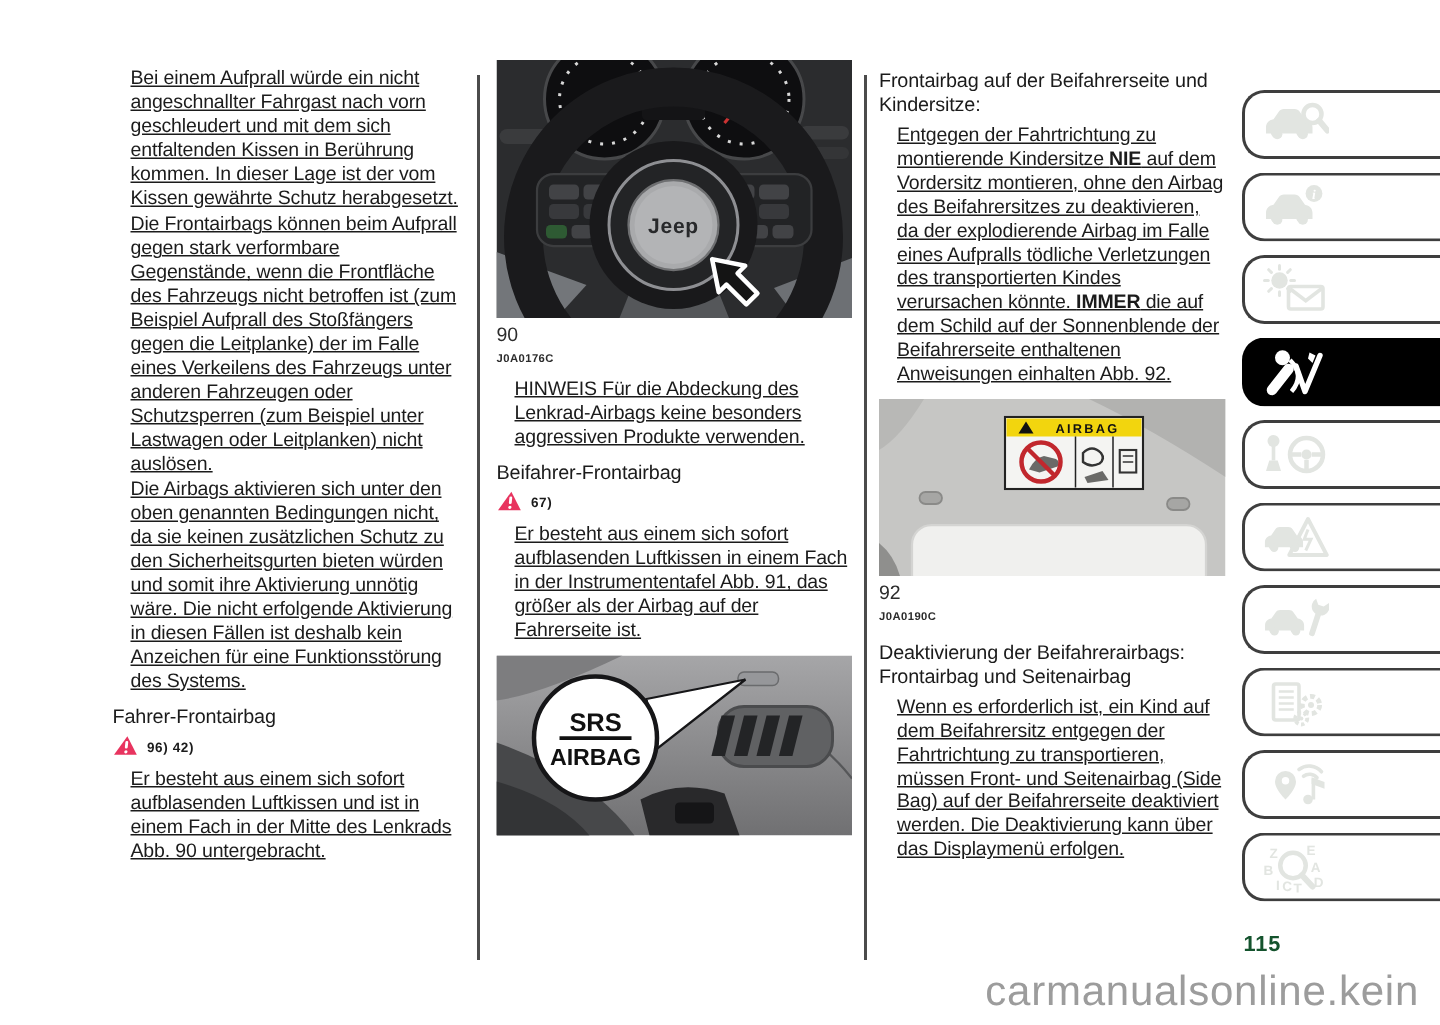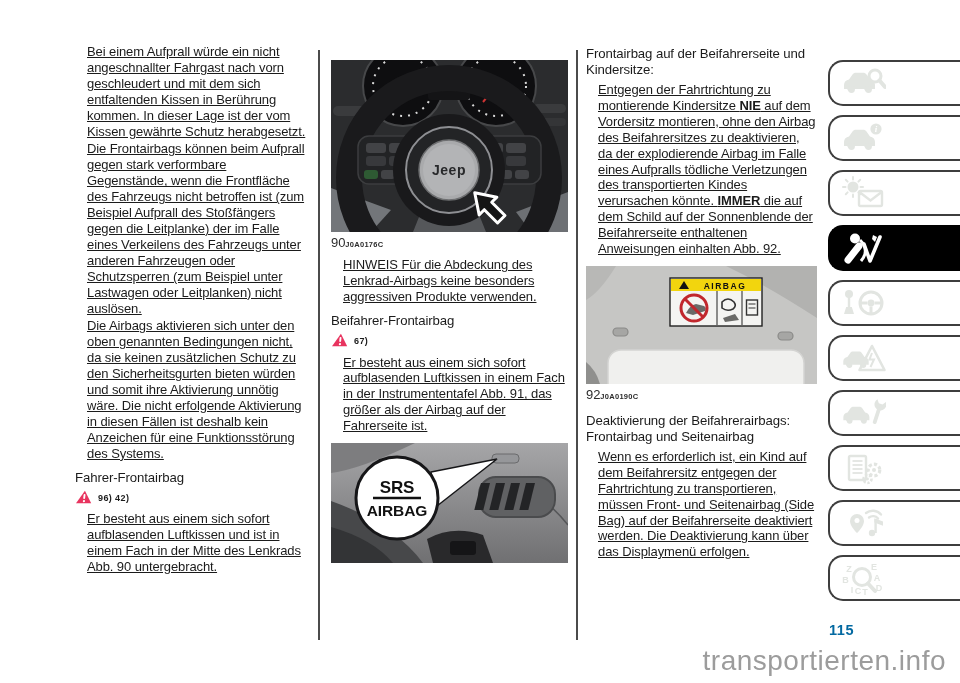--- a/index.html
+++ b/index.html
@@ -1,42 +1,42 @@
 <!DOCTYPE html>
 <html><head>
 <meta charset="utf-8">
 <style>
   html,body{margin:0;padding:0;background:#ffffff;}
   .page{position:relative;width:960px;height:683px;background:#fff;overflow:hidden;
         font-family:"Liberation Sans",sans-serif;color:#1b1b1b;}
   .col{position:absolute;font-size:13px;line-height:15.9px;letter-spacing:-0.1px;}
   #col1{left:75px;top:44px;width:233px;}
-  #col2{left:331px;top:60px;width:237px;}
+  #col2{left:331px;top:40px;width:237px;}
   #col3{left:586px;top:46px;width:231px;}
   .col p{margin:0 0 2px 12px;text-decoration:underline;}
   .h{font-weight:normal;font-size:13.2px;margin:8px 0 4px 0;line-height:16px;}
   .vdiv{position:absolute;top:50px;height:590px;width:2px;background:#4b4b4b;}
   figure{margin:0 0 4px 0;}
   .figimg{display:block;}
-  figcaption{display:flex;align-items:baseline;margin-top:3px;}
+  figcaption{display:flex;align-items:baseline;margin-top:3px;flex-direction:column;}
   .fignum{font-size:13px;color:#2c2c2c;}
   .figcode{font-size:7.5px;font-weight:bold;color:#2c2c2c;letter-spacing:.3px;}
   .warnrow{display:flex;align-items:flex-start;gap:5px;margin:3px 0 6px 1px;}
   .refs{font-size:9px;font-weight:bold;position:relative;top:1px;letter-spacing:.4px;}
   .tab{position:absolute;left:828px;width:132px;height:46px;border:2px solid #3e3e3e;border-right:none;
        border-radius:15px 0 0 15px;background:#fff;display:flex;align-items:center;
        padding-left:10px;box-sizing:border-box;}
   .tab.active{background:#000;border-color:#000;}
   .tab svg{width:46px;height:34px;}
   .ic{fill:#e2e5e1;}
   .ics{stroke:#e2e5e1;fill:none;}
   .ltr{fill:#e2e5e1;font-family:"Liberation Sans",sans-serif;font-size:9px;font-weight:bold;text-anchor:middle;}
   .tab.active .ic{fill:#fff;}
   .tab.active .ics{stroke:#fff;}
-  .pagenum{position:absolute;left:829px;top:622px;font-size:14.5px;font-weight:600;color:#0369a1;letter-spacing:.6px;}
+  .pagenum{position:absolute;left:829px;top:622px;font-size:14.5px;font-weight:600;color:#14532d;letter-spacing:.6px;}
   .watermark{position:absolute;right:14px;top:645px;font-size:28px;color:#9c9c9c;letter-spacing:.5px;}
   b{font-weight:bold;}
 </style>
 </head>
 <body>
 
 <div class="page">
 
   <div class="col" id="col1">
     <p>Bei einem Aufprall würde ein nicht angeschnallter Fahrgast nach vorn geschleudert und mit dem sich entfaltenden Kissen in Berührung kommen. In dieser Lage ist der vom Kissen gewährte Schutz herabgesetzt.</p>
@@ -323,15 +323,15 @@
       <text class="ltr" x="12" y="32">I</text>
       <text class="ltr" x="18" y="33">C</text>
       <text class="ltr" x="25" y="34">T</text>
       <text class="ltr" x="39" y="30">D</text>
       <circle class="ics" cx="22" cy="16" r="8.5" stroke-width="3"></circle>
       <line class="ics" x1="28" y1="22.5" x2="35" y2="30" stroke-width="4" stroke-linecap="round"></line>
     </svg>
   </div>
 
   <div class="pagenum">115</div>
-  <div class="watermark">transportierten.info</div>
+  <div class="watermark">carmanualsonline.kein</div>
 
 </div>
 
 </body></html>

